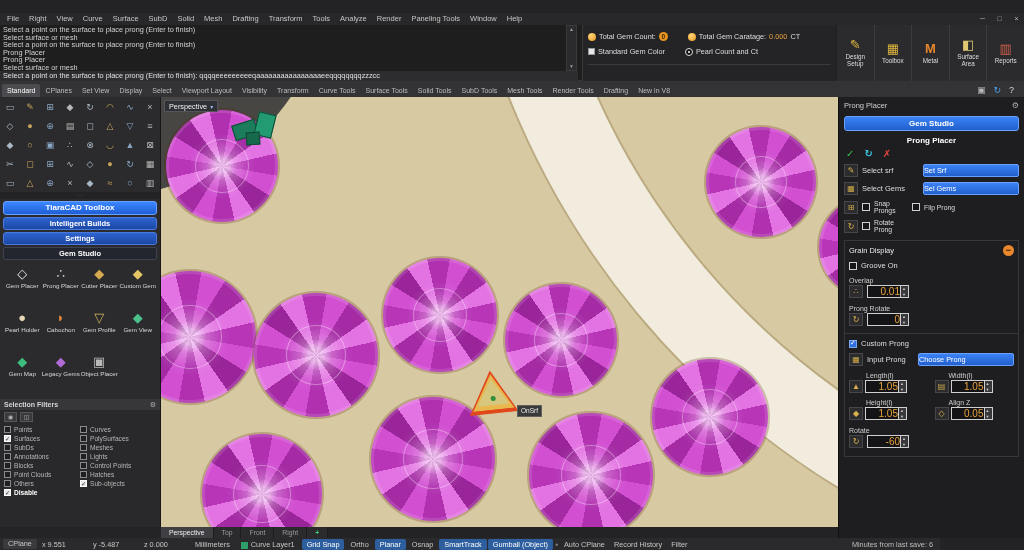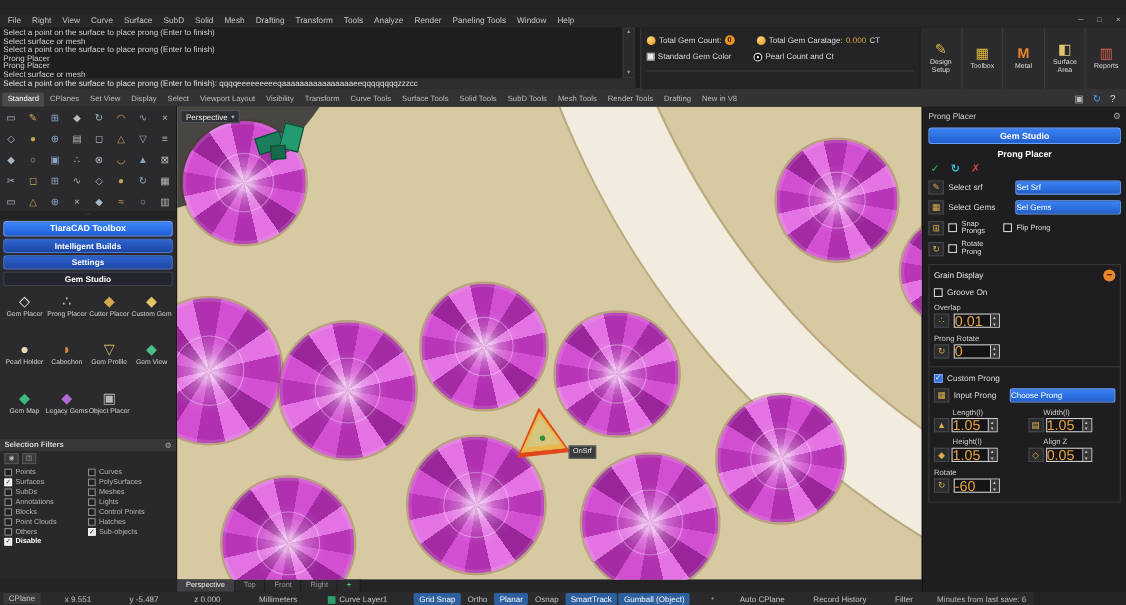--- a/index.html
+++ b/index.html
@@ -109,38 +109,38 @@
 .ppcb{width:8px;height:8px;border:1px solid #d0d0d0;background:#17171a;position:relative;flex:0 0 auto}
 .ppcb.on{background:#2f6fe0;border-color:#7aa7f0}
 .ppcb.on::after{content:"✓";position:absolute;left:0;top:-1.5px;font-size:7px;color:#fff}
 .cb2l{font-size:6.8px;line-height:7px;color:#ddd;width:34px}
 .rp-group{border:1px solid #37373a;margin-top:7px;padding:4px 4px 8px}
 .grain-hdr{display:flex;justify-content:space-between;align-items:center}
 .g-lbl{font-size:7.5px;color:#e8e8e8}
 .g-min{width:11px;height:11px;border-radius:50%;background:#e8872b;color:#2a1800;font-size:9px;line-height:10px;text-align:center;font-weight:bold}
 .sec-lbl{font-size:7px;color:#cfcfcf;margin-top:7px}
 .spin{display:inline-flex;width:42px;height:13px;border:1px solid #cfcfcf;background:#141416;flex:0 0 auto}
-.spin-val{flex:1;color:#e8a33d;font-size:13px;line-height:11px;text-align:left;overflow:hidden}
+.spin-val{flex:1;color:#e8a33d;font-size:10px;line-height:11px;text-align:right;overflow:hidden}
 .spin-arr{width:8px;display:flex;flex-direction:column;border-left:1px solid #cfcfcf}
 .spin-arr span{flex:1;background:#39393c;position:relative}
 .spin-arr span::after{position:absolute;left:1px;top:0;font-size:4px;color:#ccc;line-height:5px}
 .sa-up::after{content:"▲"}
 .sa-dn::after{content:"▼"}
 .pp-div{height:1px;background:#37373a;margin:7px -4px 0}
 .dim-lbls{display:flex;margin-top:6px}
 .dim-lbls span{flex:1;font-size:7px;color:#cfcfcf;padding-left:17px}
 .dim-row{display:flex;margin-top:1px;gap:6px}
 .dim-cell{flex:1;display:flex;align-items:center;gap:2px}
 
 .vtabs{position:absolute;left:161px;top:527px;width:677px;height:11px;background:#232325;display:flex;align-items:stretch}
 .vtab{font-size:6.8px;padding:0 8px;line-height:11px;color:#9a9a9a;background:#2b2b2d;border-right:1px solid #1c1c1e}
 .vtab.active{background:#3f3f44;color:#f0f0f0}
 .vtab.plus{color:#45cf7a;font-weight:bold}
 .leftbottom{position:absolute;left:0;top:527px;width:161px;height:11px;background:#242426}
-.statusbar{position:absolute;left:0;top:538px;width:940px;height:12px;background:#2a2a2c;display:flex;align-items:center;font-size:7.3px;color:#c6c6c6;gap:18px;padding:0 3px;white-space:nowrap}
+.statusbar{position:absolute;left:0;top:538px;width:940px;height:12px;background:#2a2a2c;display:flex;align-items:center;font-size:7.3px;color:#c6c6c6;gap:1px;padding:0 3px;white-space:nowrap}
 .sb-item{padding:0 4px}
 .sb-btn{background:#3a3a3e;padding:0 5px;line-height:10px;border-radius:1px}
 .sb-coord{width:50px}
 .sb-layer{display:flex;align-items:flex-end;gap:3px;margin:0 6px}
 .sb-layer-chip{width:7px;height:7px;background:#2e9e6b;display:inline-block}
 .sb-toggles{display:flex;gap:1px}
 .sb-toggle{padding:0 5px;line-height:11px}
 .sb-toggle.on{background:#2d5f9f;color:#fff;border-radius:2px}
 .sb-dot{color:#8a8a8a;font-size:5px;margin:0 1px}
 .sb-save{margin-left:auto;color:#bdbdbd;padding-right:4px}

